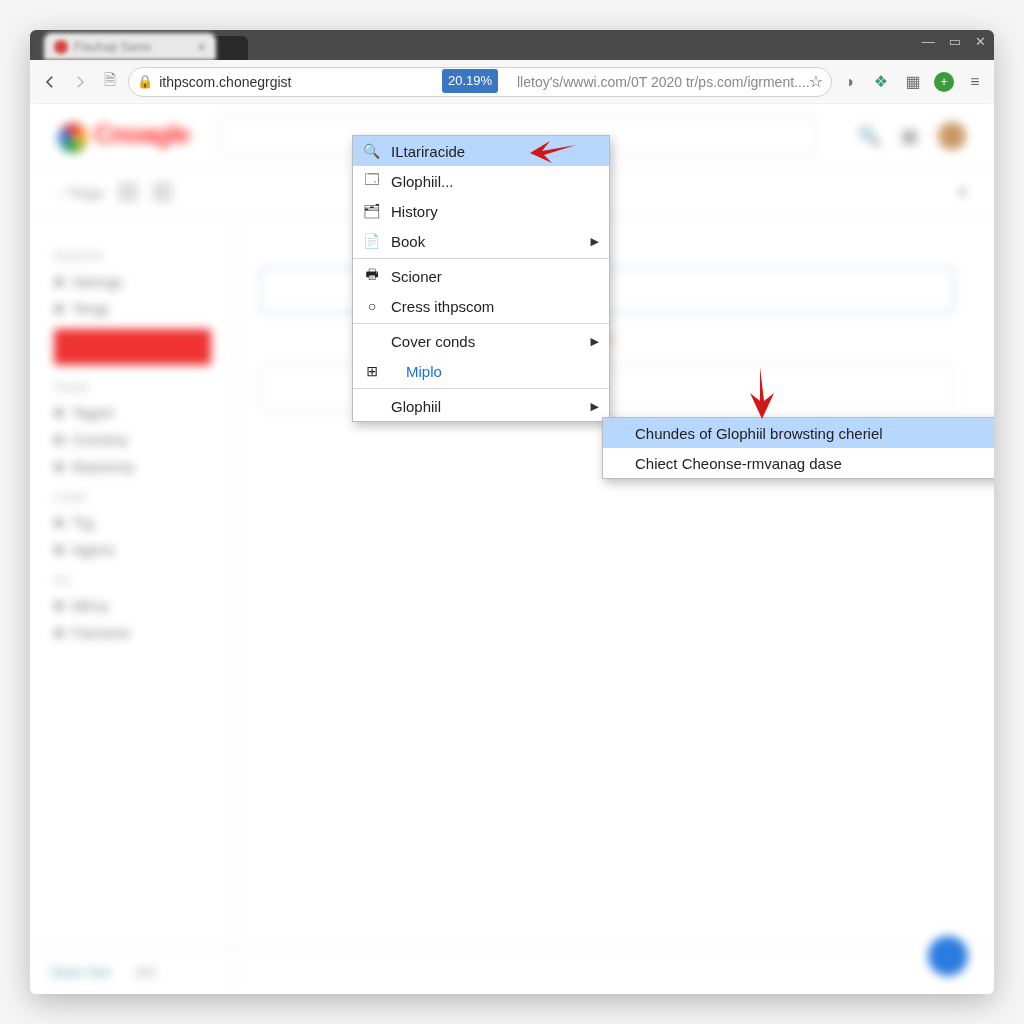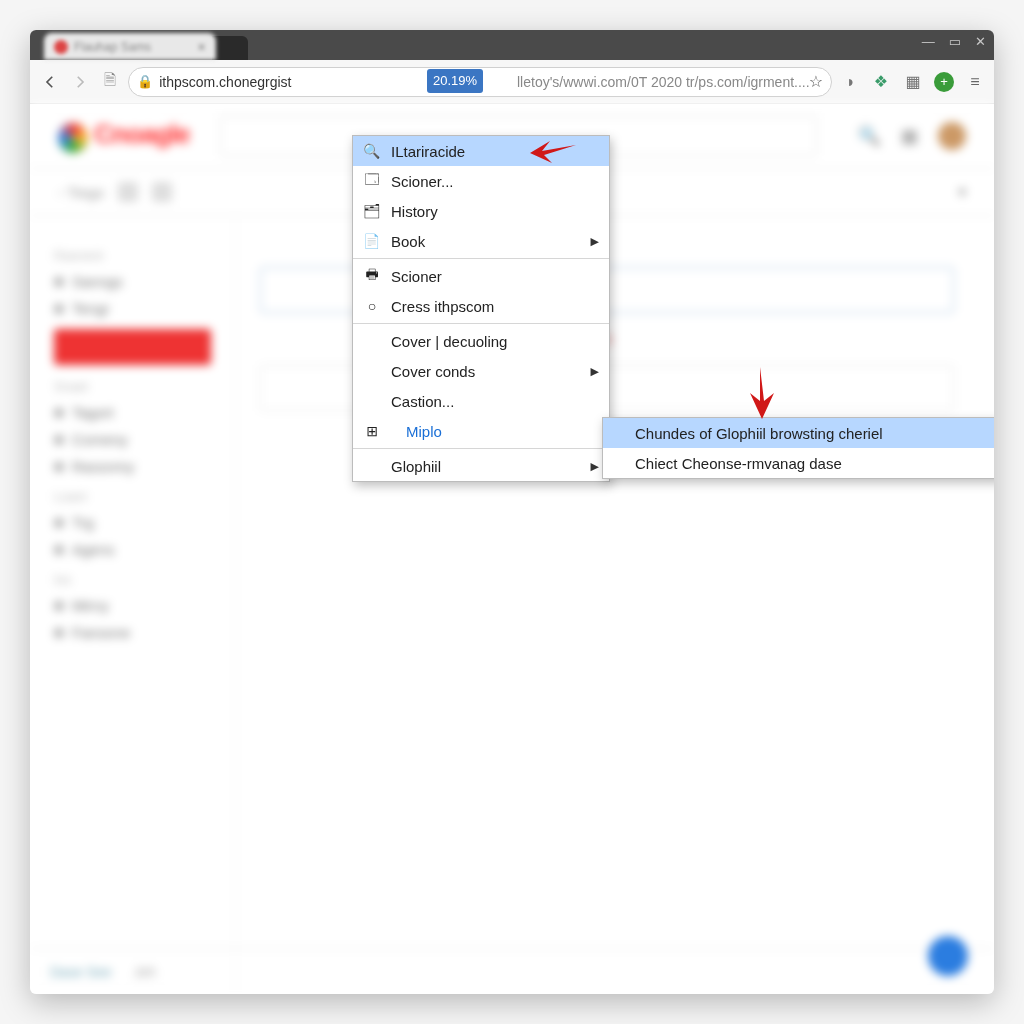--- a/index.html
+++ b/index.html
@@ -13,21 +13,21 @@
 .tab .close { font-size: 14px; color: #777; margin-left: 40px; }
 .tabghost { width: 36px; height: 24px; background: #2a2a2a; margin-left: -4px; border-radius: 0 6px 0 0; }
 .win-controls { position: absolute; right: 8px; top: 4px; display: flex; gap: 14px; color: #c8c8c8; font-size: 13px; }
 
 
 .omnibar { height: 44px; display: flex; align-items: center; padding: 0 8px; gap: 6px; border-bottom: 1px solid #e4e4e4; background: #f7f7f7; }
 .navbtn { width: 24px; height: 24px; display: flex; align-items: center; justify-content: center; color: #5a5a5a; cursor: pointer; }
 .navbtn svg { width: 18px; height: 18px; }
 .omnibox { flex: 1; height: 30px; background: #fff; border: 1px solid #d0d0d0; border-radius: 15px; display: flex; align-items: center; padding: 0 8px; gap: 6px; font-size: 14px; color: #333; position: relative; }
 .lock { color: #3a8a3a; font-size: 13px; }
-.url-chip { position: absolute; left: 298px; top: 1px; height: 24px; background: #3b76c3; color: #fff; font-size: 13px; border-radius: 3px; padding: 0 6px; display: flex; align-items: center; }
+.url-chip { position: absolute; left: 313px; top: 1px; height: 24px; background: #3b76c3; color: #fff; font-size: 13px; border-radius: 3px; padding: 0 6px; display: flex; align-items: center; }
 .url-tail { position: absolute; left: 344px; color: #888; font-size: 14px; margin-left: 44px; }
 .star { margin-left: auto; color: #555; font-size: 16px; }
 .ext-icons { display: flex; gap: 10px; align-items: center; }
 .ext-icons span { width: 22px; height: 22px; display: flex; align-items: center; justify-content: center; font-size: 16px; }
 
 
 .page { position: absolute; top: 74px; left: 0; right: 0; bottom: 0; background: #fff; filter: blur(5px); }
 .header { height: 64px; display: flex; align-items: center; padding: 0 28px; gap: 30px; }
 .logo { font-size: 26px; font-weight: 600; color: #f33; letter-spacing: -1px; }
 .logo-ball { width: 30px; height: 30px; border-radius: 50%; background: conic-gradient(#e33,#fb3,#3a3,#38e,#e33); display: inline-block; vertical-align: middle; margin-right: 6px;}
@@ -182,21 +182,21 @@
     </div>
   </div>
 
   <div class="menu menu1" id="menu1">
       <div class="row hl">
         <span class="ic">🔍</span>
         <span>ILtariracide</span>
       </div>
       <div class="row">
         <span class="ic">🗔</span>
-        <span>Scioner...</span>
+        <span>Glophiil...</span>
       </div>
       <div class="row">
         <span class="ic">🗂</span>
         <span>History</span>
       </div>
       <div class="row">
         <span class="ic">📄</span>
         <span>Book</span>
         <span class="arrow">▶</span>
       </div>
@@ -205,30 +205,22 @@
         <span class="ic">🖶</span>
         <span>Scioner</span>
       </div>
       <div class="row">
         <span class="ic">○</span>
         <span>Cress ithpscom</span>
       </div>
       <div class="sep"></div>
       <div class="row">
         <span class="ic"></span>
-        <span>Cover | decuoling</span>
-      </div>
-      <div class="row">
-        <span class="ic"></span>
         <span>Cover conds</span>
         <span class="arrow">▶</span>
-      </div>
-      <div class="row">
-        <span class="ic"></span>
-        <span>Castion...</span>
       </div>
       <div class="row">
         <span class="ic">⊞</span>
         <span class="blue-text">Miplo</span>
       </div>
       <div class="sep"></div>
       <div class="row">
         <span class="ic"></span>
         <span>Glophiil</span>
         <span class="arrow">▶</span>

